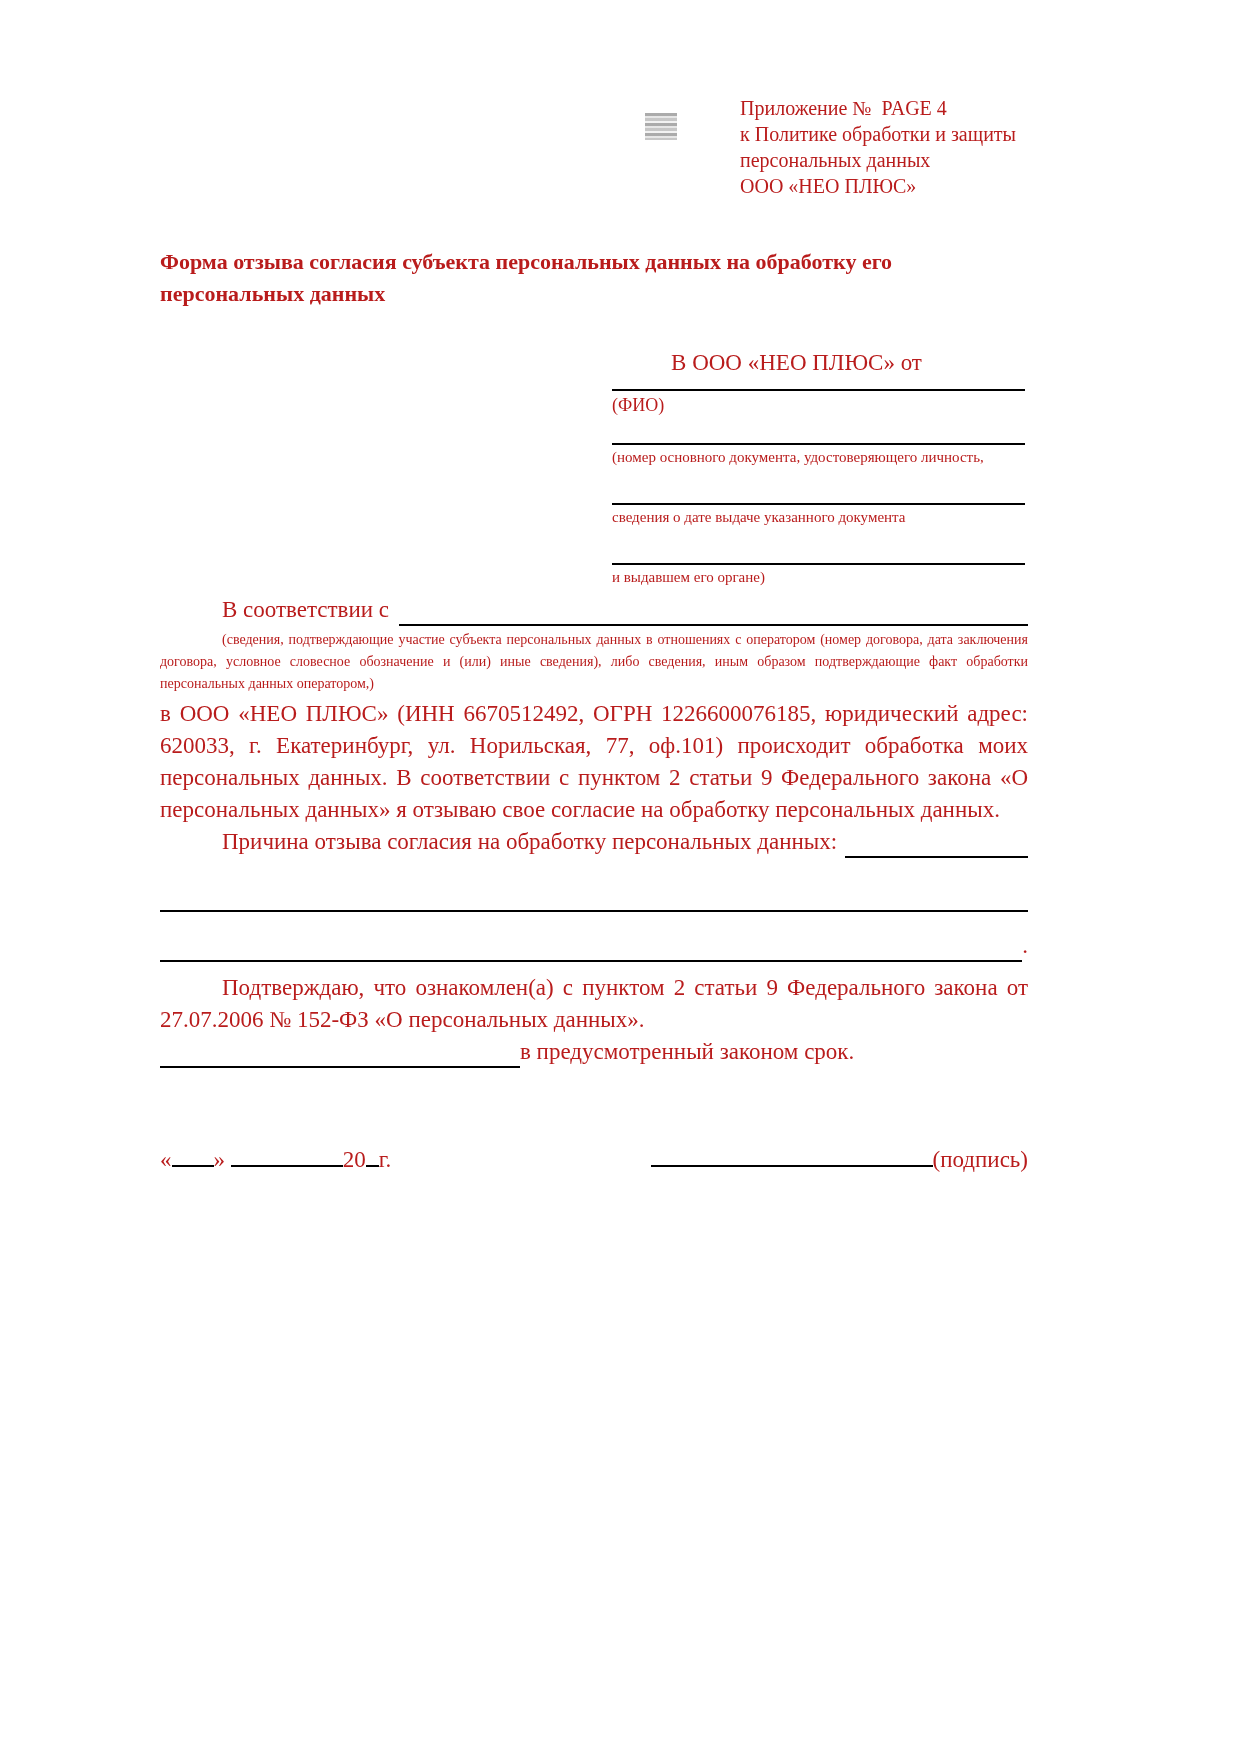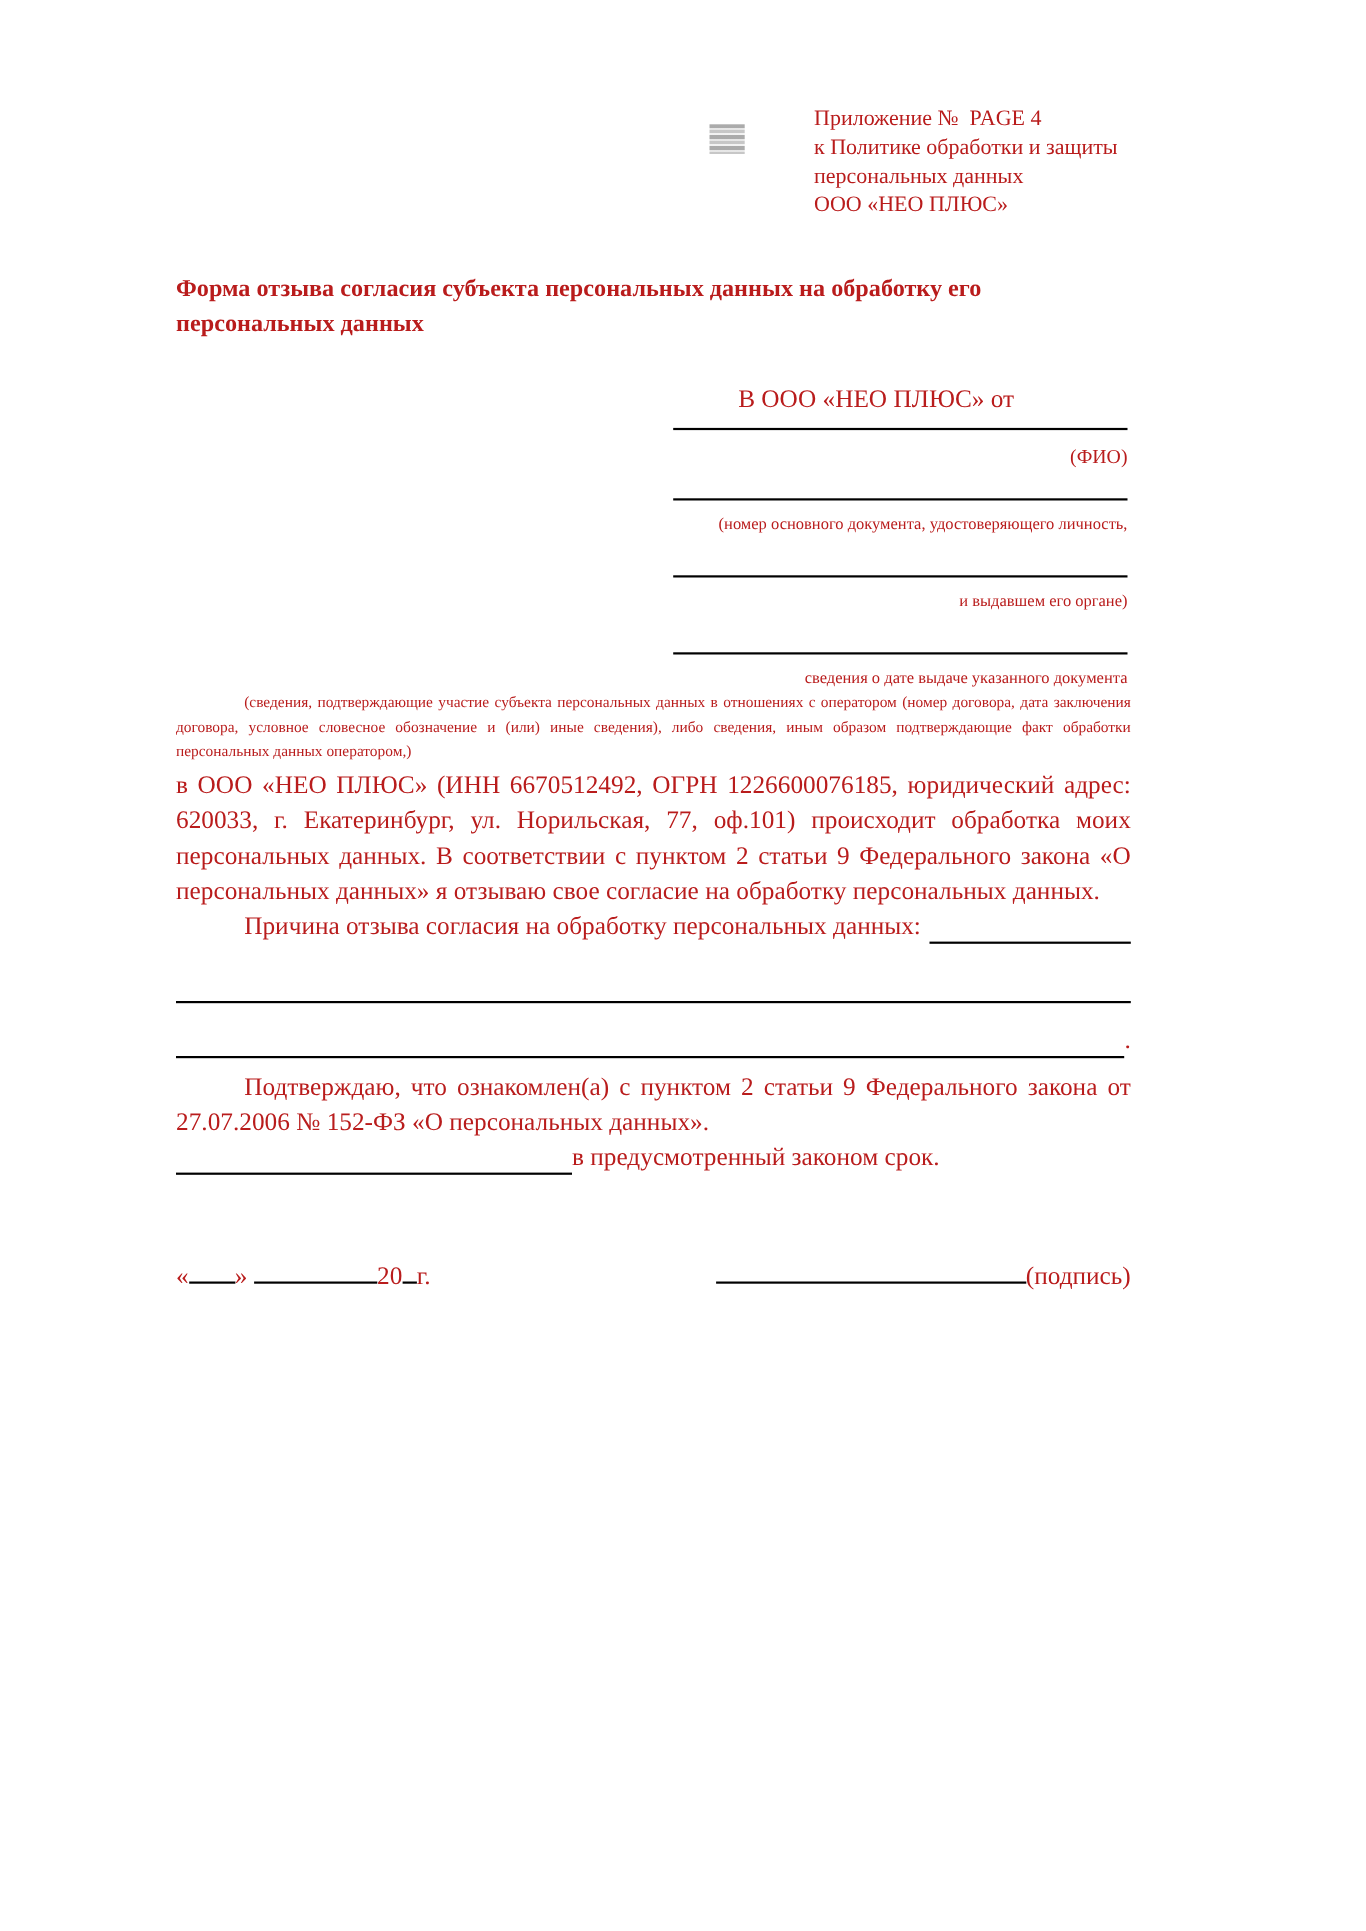--- a/index.html
+++ b/index.html
@@ -21,21 +21,21 @@
     opacity:.85;
   }
   
   .title{margin:47px 0 0;font-size:22px;font-weight:bold;line-height:32px;}
   
   .addressee{margin-top:40px;font-size:23px;}
   .to-line{margin-left:405px;text-align:center;}
   .fields{margin-left:452px;width:413px;}
   .blank{display:inline-block;border-bottom:2px solid #000;}
   .field .line{border-bottom:2px solid #000;height:10px;}
-  .field .caption{text-align:right;padding-top:14px;}
+  .field .caption{text-align:left;padding-top:4px;}
   .cap-lg{font-size:18px;}
   .cap-sm{font-size:15px;}
   .f1 .line{margin-top:3px;}
   .f2 .line{margin-top:17px;}
   .f3 .line{margin-top:27px;}
   .f4 .line{margin-top:27px;}
   
   .heading{margin-top:30px;text-align:center;font-size:23px;letter-spacing:1px;}
   .flexrow{display:flex;align-items:flex-end;font-size:23px;line-height:32px;}
   .intro-row{margin-top:8px;}
@@ -77,32 +77,36 @@
     <div class="to-line">В ООО «НЕО ПЛЮС» от</div>
     <div class="fields">
       <div class="field f1">
         <div class="line"></div>
         <div class="caption cap-lg">(ФИО)</div>
       </div>
       <div class="field f2">
         <div class="line"></div>
         <div class="caption cap-sm">(номер основного документа, удостоверяющего личность,</div>
       </div>
+      <div class="field f3">
+        <div class="line"></div>
+        <div class="caption cap-sm">сведения о дате выдаче указанного документа</div>
+      </div>
       <div class="field f4">
         <div class="line"></div>
         <div class="caption cap-sm">и выдавшем его органе)</div>
-      </div>
-      <div class="field f3">
-        <div class="line"></div>
-        <div class="caption cap-sm">сведения о дате выдаче указанного документа</div>
       </div>
     </div>
   </div>
 
 
+  <div class="flexrow intro-row">
+    <span class="pad-indent">В соответствии с</span>
+    <span class="fill" style="margin-left:10px;"></span>
+  </div>
 
   <p class="footnote">(сведения, подтверждающие участие субъекта персональных данных в отношениях с оператором (номер договора, дата заключения договора, условное словесное обозначение и (или) иные сведения), либо сведения, иным образом подтверждающие факт обработки персональных данных оператором,)</p>
 
   <p class="para body-para">в ООО «НЕО ПЛЮС» (ИНН 6670512492, ОГРН 1226600076185, юридический адрес: 620033, г. Екатеринбург, ул. Норильская, 77, оф.101) происходит обработка моих персональных данных. В соответствии с пунктом 2 статьи 9 Федерального закона «О персональных данных» я отзываю свое согласие на обработку персональных данных.</p>
 
   <div class="flexrow">
     <span class="pad-indent">Причина отзыва согласия на обработку персональных данных:</span>
     <span class="fill" style="margin-left:8px;"></span>
   </div>
 

